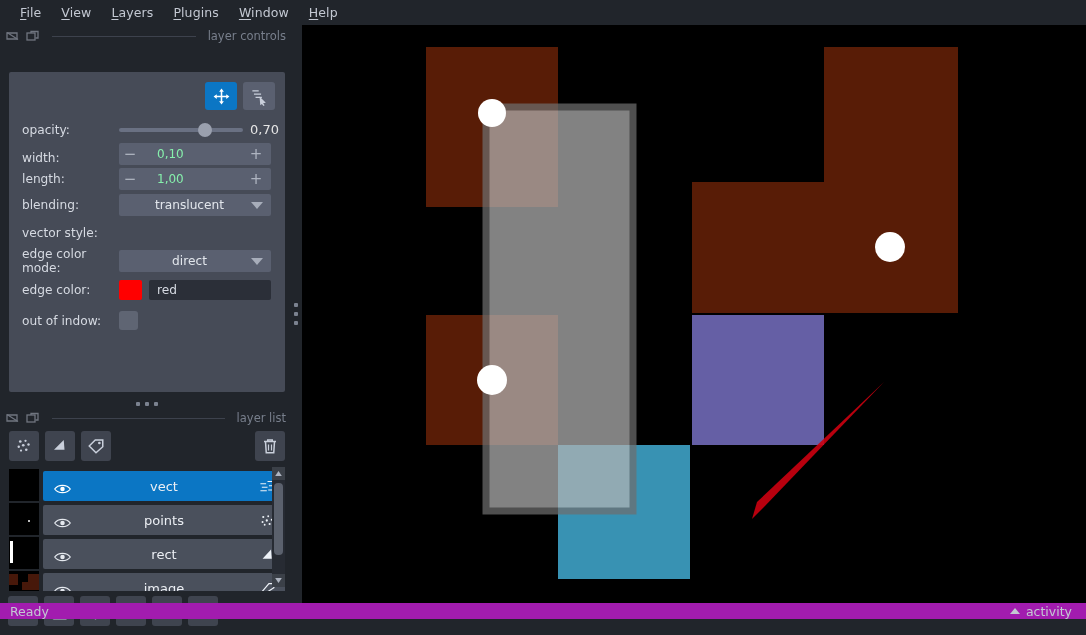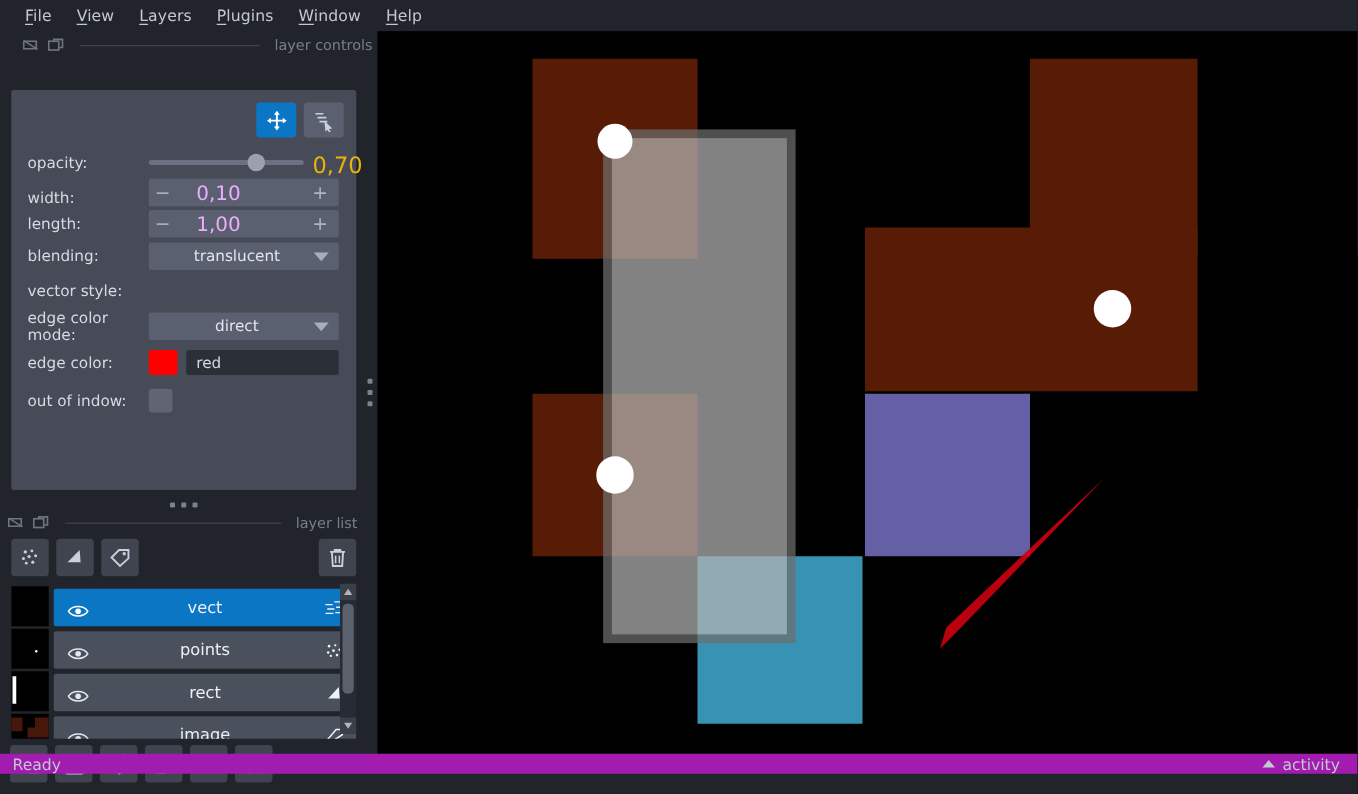--- a/index.html
+++ b/index.html
@@ -63,32 +63,32 @@
   
   .slider-track {
     position: absolute; left: 0; top: 9px; width: 124px; height: 4px;
     background: #6a7183; border-radius: 2px;
   }
   .slider-handle {
     position: absolute; left: 79px; top: 4px; width: 14px; height: 14px;
     background: #9aa0ae; border-radius: 50%;
   }
   .slider-value {
-    position: absolute; left: 131px; top: 3px; color: #eab308; font-size: 18px;
+    position: absolute; left: 131px; top: 3px; color: #e5e5e5; font-size: 13px;
   }
 
   
   .spin {
     position: absolute; left: 0; top: 0; width: 152px; height: 22px;
     background: #5a6070; border-radius: 2px; display: flex; align-items: center;
   }
   .spin .minus, .spin .plus {
     width: 22px; text-align: center; color: #aeb4c0; font-size: 15px; line-height: 22px;
   }
-  .spin .val { flex: 1; color: #f0abfc; font-size: 16px; padding-left: 16px; }
+  .spin .val { flex: 1; color: #86efac; font-size: 12px; padding-left: 16px; }
   .spin .plus { margin-right: 4px; }
 
   
   .combo {
     position: absolute; left: 0; top: 0; width: 152px; height: 22px;
     background: #5a6070; border-radius: 2px; display: flex; align-items: center;
     padding: 0 6px 0 9px;
     text-align: center;
   }
   .combo .txt { flex: 1; color: #e2e6ec; font-size: 12.2px; }
@@ -215,21 +215,21 @@
     <div class="menu-item"><u>F</u>ile</div>
     <div class="menu-item"><u>V</u>iew</div>
     <div class="menu-item"><u>L</u>ayers</div>
     <div class="menu-item"><u>P</u>lugins</div>
     <div class="menu-item"><u>W</u>indow</div>
     <div class="menu-item"><u>H</u>elp</div>
   </div>
 
   <div id="leftcol">
 
-    <div class="dock-head" style="position:absolute;left:12px;top:0;width:294px;">
+    <div class="dock-head" style="position:absolute;left:0;top:0;width:294px;">
       <span class="dk-ic">
         <svg width="14" height="12" viewBox="0 0 14 12">
           <path d="M1 3 h10 v6 h-10 z" fill="none" stroke="#8a909c" stroke-width="1.3"></path>
           <path d="M1 2.5 L12 9.5" stroke="#8a909c" stroke-width="1.3"></path>
         </svg>
       </span>
       <span class="dk-ic">
         <svg width="14" height="12" viewBox="0 0 14 12">
           <rect x="1" y="3" width="8" height="7" fill="none" stroke="#8a909c" stroke-width="1.3"></rect>
           <path d="M5 3 V1.5 h7 V8 h-2.5" fill="none" stroke="#8a909c" stroke-width="1.3"></path>

